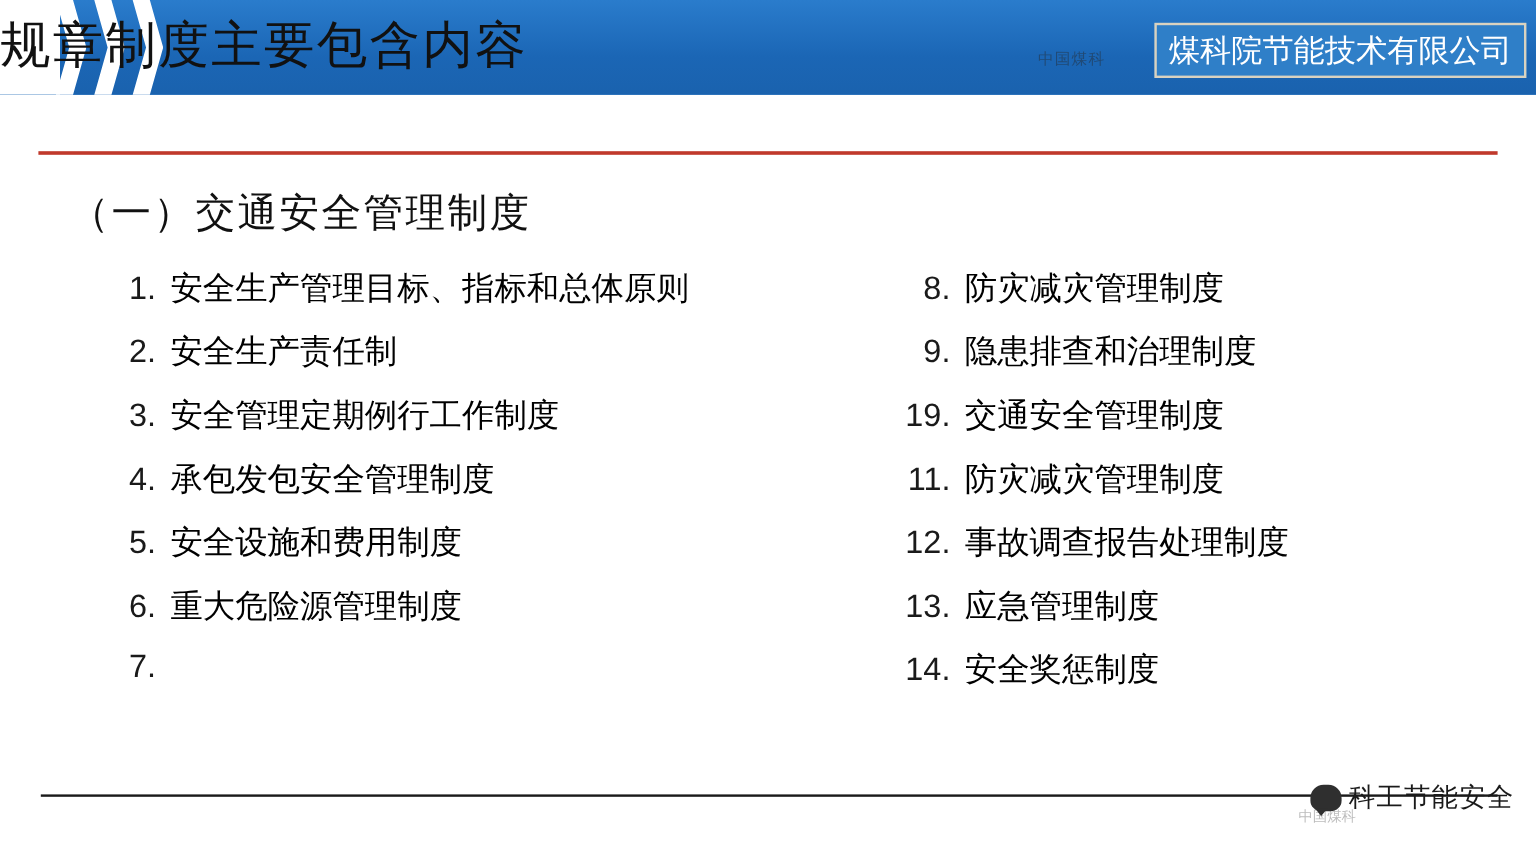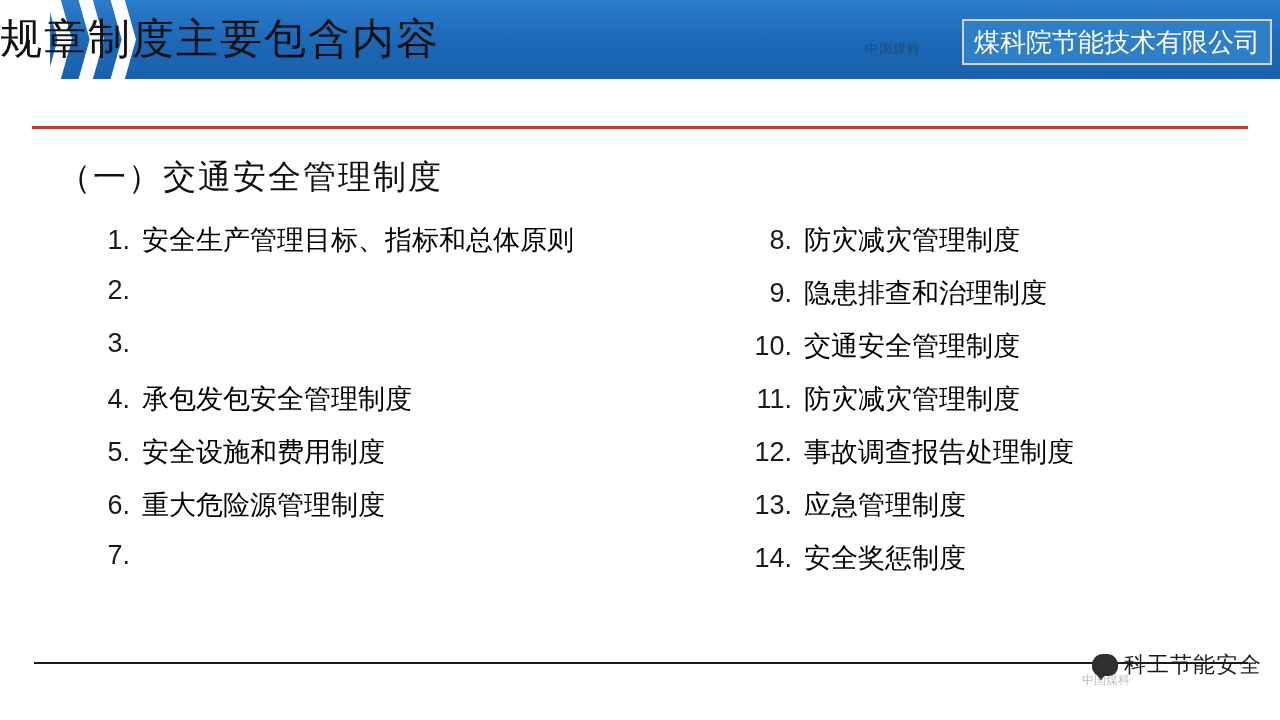--- a/index.html
+++ b/index.html
@@ -218,23 +218,25 @@
 
 <div class="section-heading">（一）交通安全管理制度</div>
 
 <div class="list list-left">
   <div class="list-item">
     <span class="item-num">1.</span>
     <span class="item-text">安全生产管理目标、指标和总体原则</span>
   </div>
   <div class="list-item">
     <span class="item-num">2.</span>
+    <span class="item-text">安全生产责任制</span>
   </div>
   <div class="list-item">
     <span class="item-num">3.</span>
+    <span class="item-text">安全管理定期例行工作制度</span>
   </div>
   <div class="list-item">
     <span class="item-num">4.</span>
     <span class="item-text">承包发包安全管理制度</span>
   </div>
   <div class="list-item">
     <span class="item-num">5.</span>
     <span class="item-text">安全设施和费用制度</span>
   </div>
   <div class="list-item">
@@ -249,21 +251,21 @@
 <div class="list list-right">
   <div class="list-item">
     <span class="item-num">8.</span>
     <span class="item-text">防灾减灾管理制度</span>
   </div>
   <div class="list-item">
     <span class="item-num">9.</span>
     <span class="item-text">隐患排查和治理制度</span>
   </div>
   <div class="list-item">
-    <span class="item-num">10.</span>
+    <span class="item-num">19.</span>
     <span class="item-text">交通安全管理制度</span>
   </div>
   <div class="list-item">
     <span class="item-num">11.</span>
     <span class="item-text">防灾减灾管理制度</span>
   </div>
   <div class="list-item">
     <span class="item-num">12.</span>
     <span class="item-text">事故调查报告处理制度</span>
   </div>

